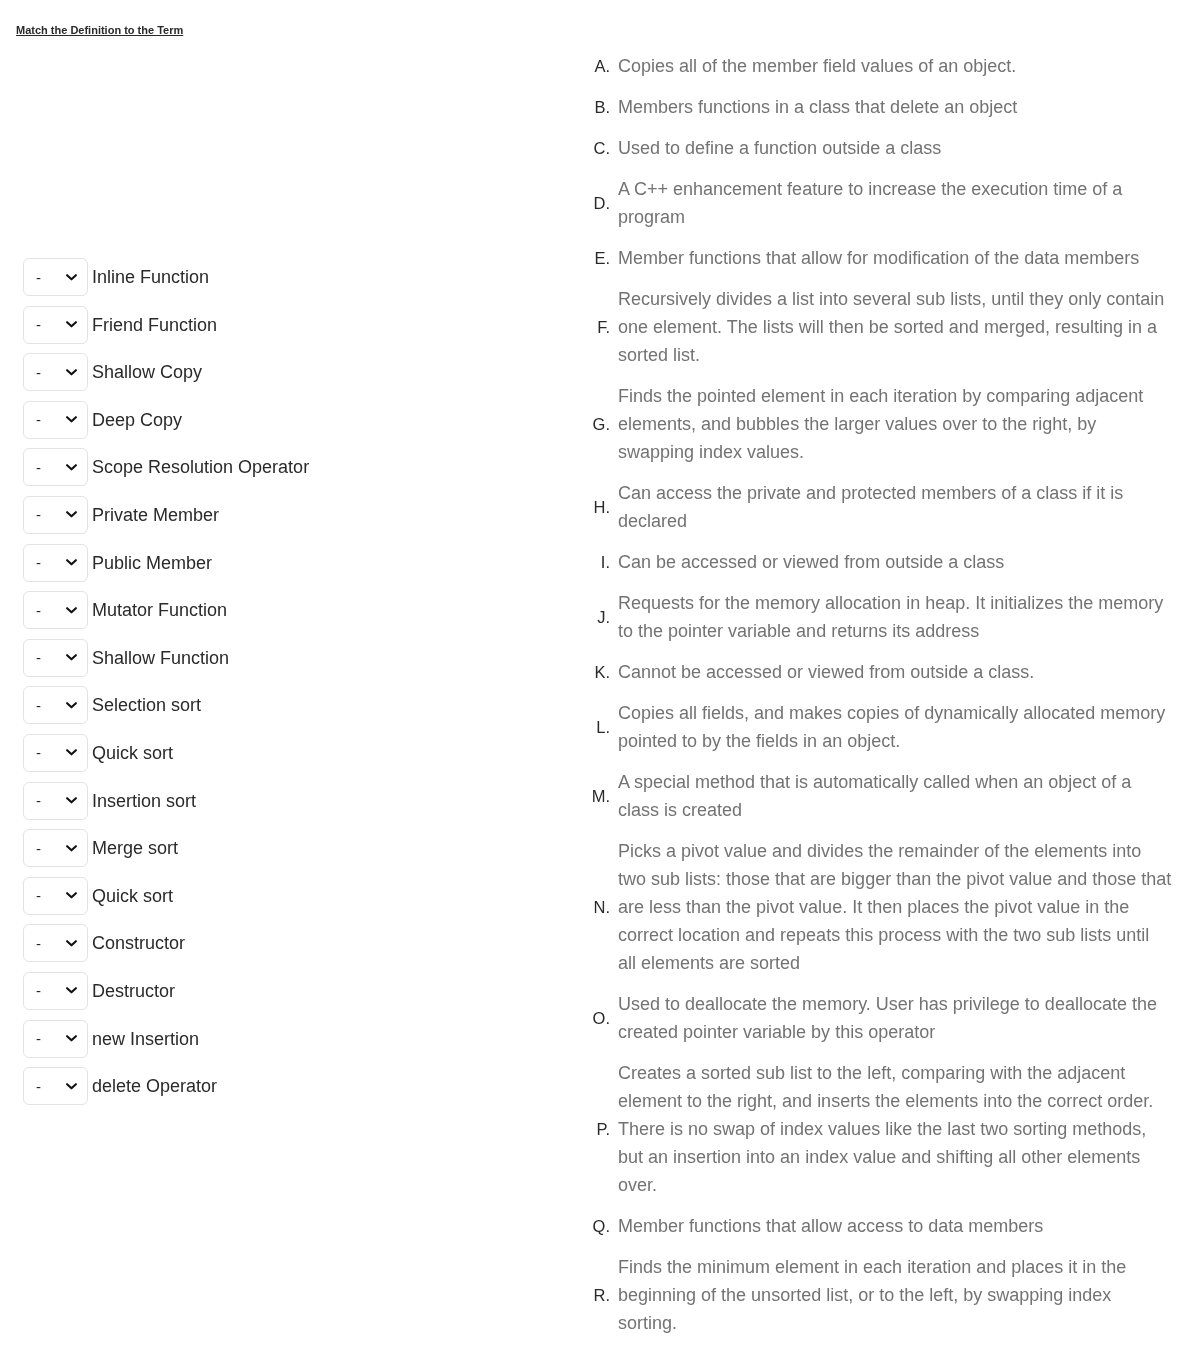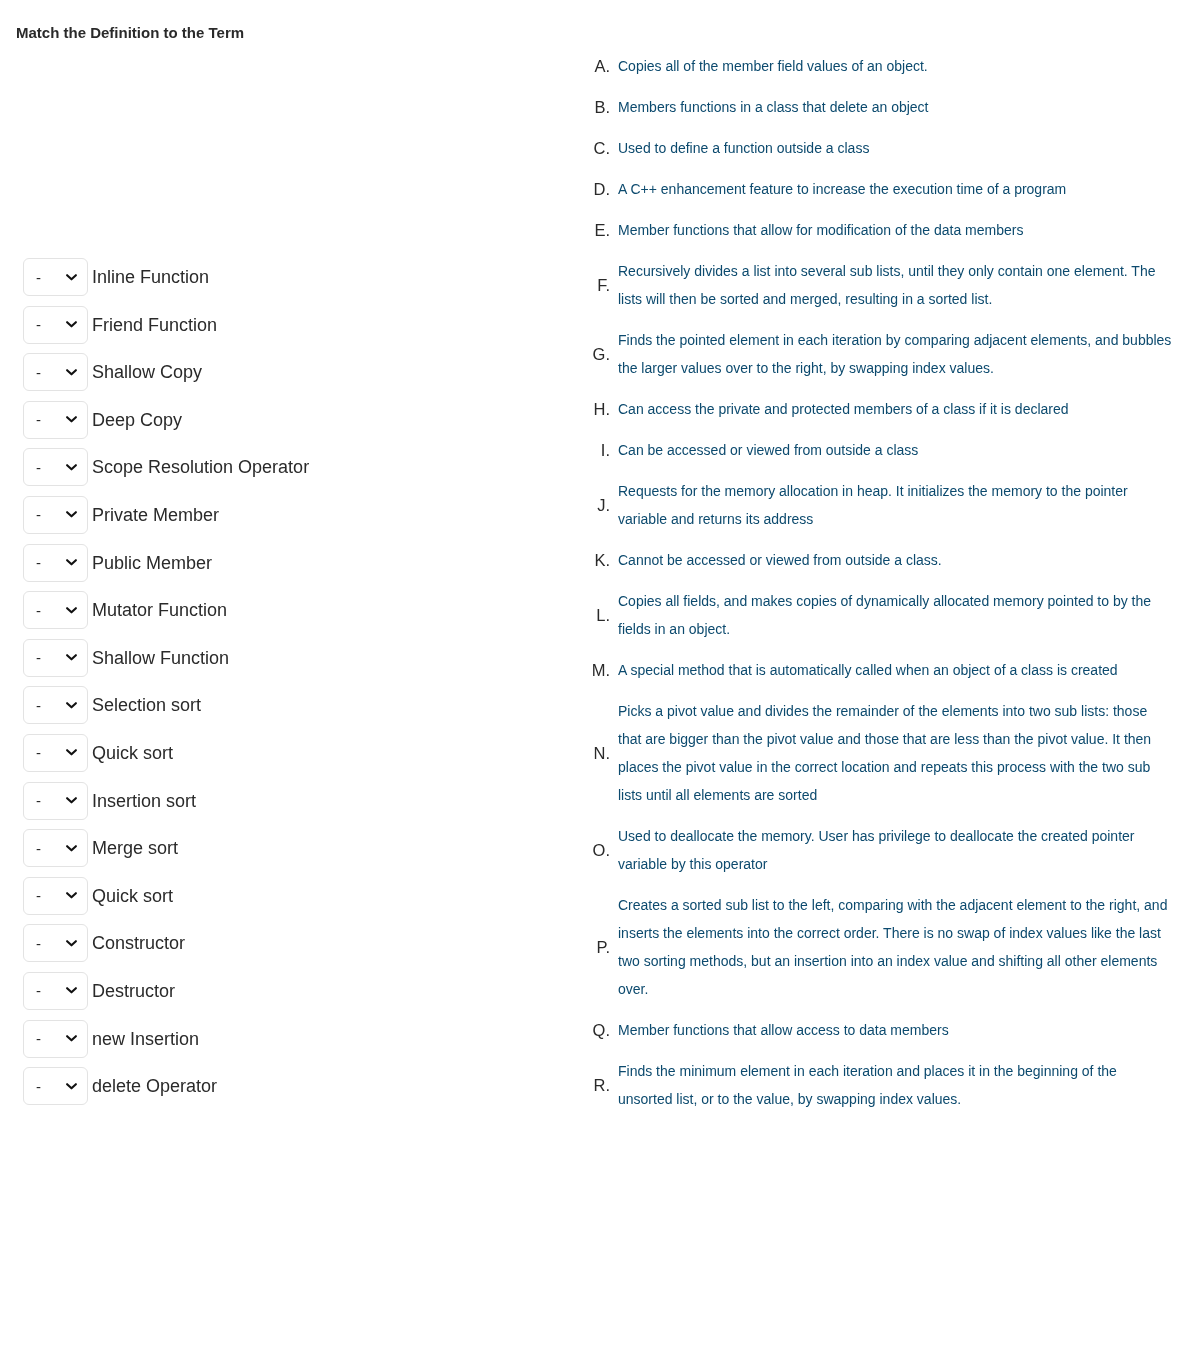--- a/index.html
+++ b/index.html
@@ -14,24 +14,25 @@
     font-family: "Liberation Sans", sans-serif;
     color: #2a2a2a;
     position: relative;
     overflow: hidden;
   }
 
   .page-title {
     position: absolute;
     left: 16px;
     top: 12px;
-    font-size: 15px;
+    font-size: 11px;
     line-height: 22px;
     color: #2a2a2a;
     white-space: nowrap;
+    text-decoration: underline;
   }
 
   
   .terms-column {
     position: absolute;
     left: 23px;
     top: 258px;
     width: 520px;
   }
   .term-row {
@@ -93,23 +94,23 @@
     flex: 0 0 22px;
     width: 22px;
     text-align: right;
     font-size: 16.5px;
     line-height: 28px;
     color: #2a2a2a;
   }
   .definition-text {
     flex: 1 1 auto;
     padding-left: 8px;
-    font-size: 14px;
+    font-size: 18px;
     line-height: 28px;
-    color: #0c4a6e;
+    color: #737373;
   }
 </style>
 </head>
 <body>
 
 <h1 class="page-title">Match the Definition to the Term</h1>
 
 <div class="terms-column">
     <div class="term-row">
       <div class="term-select">
@@ -375,15 +376,15 @@
     <div class="definition-row">
       <span class="definition-letter">P.</span>
       <span class="definition-text">Creates a sorted sub list to the left, comparing with the adjacent element to the right, and inserts the elements into the correct order. There is no swap of index values like the last two sorting methods, but an insertion into an index value and shifting all other elements over.</span>
     </div>
     <div class="definition-row">
       <span class="definition-letter">Q.</span>
       <span class="definition-text">Member functions that allow access to data members</span>
     </div>
     <div class="definition-row">
       <span class="definition-letter">R.</span>
-      <span class="definition-text">Finds the minimum element in each iteration and places it in the beginning of the unsorted list, or to the value, by swapping index values.</span>
+      <span class="definition-text">Finds the minimum element in each iteration and places it in the beginning of the unsorted list, or to the left, by swapping index sorting.</span>
     </div>
   </div>
 
 </body></html>

